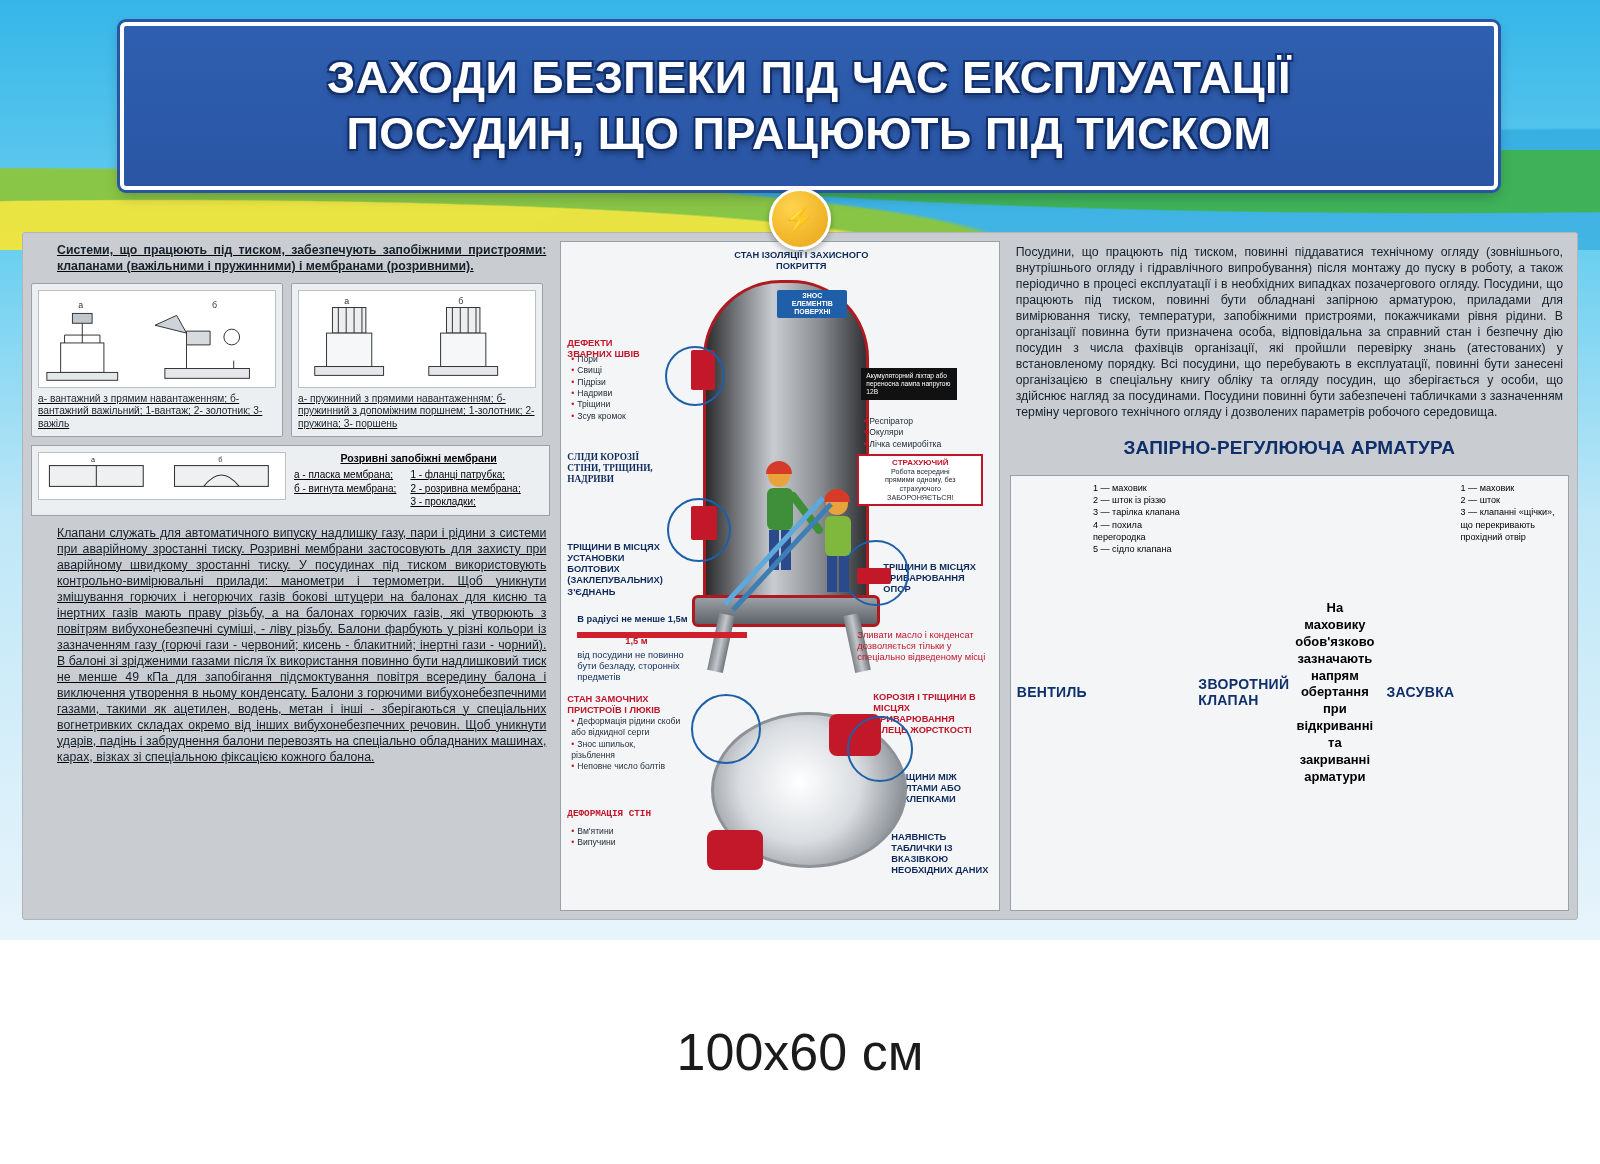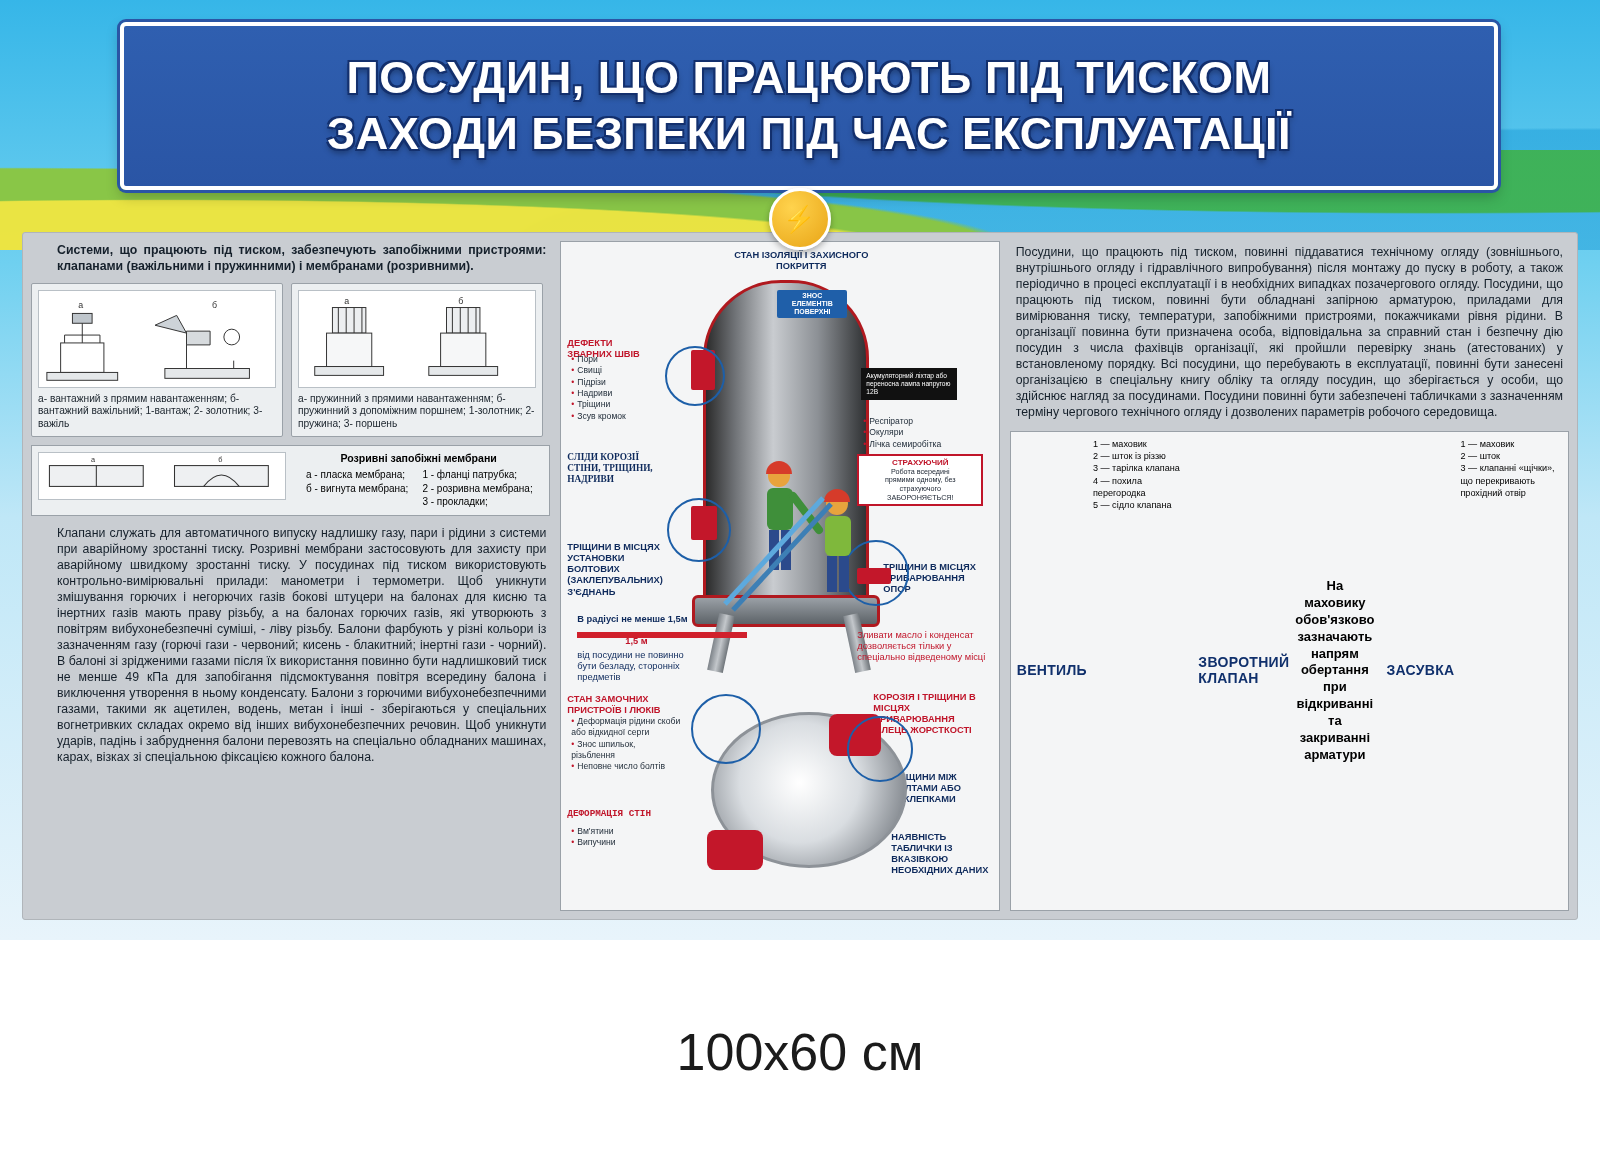--- a/index.html
+++ b/index.html
@@ -48,39 +48,39 @@
     border:3px solid #ffffff;box-shadow:0 3px 6px rgba(0,0,0,.3);
     display:flex;align-items:center;justify-content:center;z-index:6;
     color:#1a4ea0;font-weight:bold;font-size:26px;
   }
 
   .board{
     position:absolute;left:22px;top:232px;width:1556px;height:688px;
     background:#c9cdd2;border:1px solid #b0b5ba;border-radius:3px;
     display:flex;gap:10px;padding:8px;box-sizing:border-box;
   }
-  .col-left{width:520px;display:flex;flex-direction:column;gap:8px;}
+  .col-left{width:520px;display:flex;flex-direction:column;gap:8px;text-decoration:underline;}
   .col-mid{width:440px;}
   .col-right{width:560px;display:flex;flex-direction:column;gap:10px;}
 
   .txt{font-size:12.3px;line-height:1.30;color:#15202b;text-align:justify;}
   .intro{font-weight:bold;padding:2px 4px 0 26px;}
 
   .fig-row{display:flex;gap:8px;}
   .fig{
     background:#eceff1;border:1px solid #9aa1a8;border-radius:2px;
     padding:6px;box-sizing:border-box;
   }
   .fig .cap{font-size:10.2px;line-height:1.22;color:#1a232c;margin-top:5px;}
   .drawbox{background:#ffffff;border:1px solid #b9c0c6;height:96px;position:relative;overflow:hidden;}
   .drawbox.small{height:46px;}
 
   .membranes{display:flex;gap:8px;background:#eceff1;border:1px solid #9aa1a8;padding:6px;box-sizing:border-box;}
   .membranes .mb-title{font-size:10.6px;font-weight:bold;text-align:center;margin-bottom:4px;}
-  .mb-legend{font-size:10px;line-height:1.35;display:flex;gap:14px;margin-left:12px;}
+  .mb-legend{font-size:10px;line-height:1.35;display:flex;gap:14px;}
 
   .midpanel{
     background:#f4f5f6;border:1px solid #9aa1a8;height:100%;
     box-sizing:border-box;position:relative;overflow:hidden;
   }
   .lbl{position:absolute;font-size:9.3px;line-height:1.2;color:#0e2a5c;font-weight:bold;}
   .lbl.red{color:#c0152a;}
   .lbl.center{text-align:center;}
   .bullets{font-weight:normal;color:#1d2936;font-size:8.6px;line-height:1.32;}
   .bullets li{margin:0;padding:0;list-style:none;}
@@ -126,22 +126,22 @@
 </style>
 </head>
 <body>
 
 <div class="poster">
   <div class="wave wave3"></div>
   <div class="wave wave1"></div>
   <div class="wave wave2"></div>
 
   <div class="title-band">
+    <div class="line">ЗАХОДИ БЕЗПЕКИ ПІД ЧАС ЕКСПЛУАТАЦІЇ</div>
     <div class="line">ПОСУДИН, ЩО ПРАЦЮЮТЬ ПІД ТИСКОМ</div>
-    <div class="line">ЗАХОДИ БЕЗПЕКИ ПІД ЧАС ЕКСПЛУАТАЦІЇ</div>
   </div>
   <div class="badge">⚡</div>
 
   <div class="board">
 
     <div class="col-left">
       <div class="txt intro">Системи, що працюють під тиском, забезпечують запобіжними пристроями: клапанами (важільними і пружинними) і мембранами (розривними).</div>
 
       <div class="fig-row">
         <div class="fig" style="width:252px;">
@@ -309,20 +309,21 @@
         <div class="flange" style="left:268px;top:472px;width:52px;height:42px;border-radius:8px;"></div>
         <div class="flange" style="left:146px;top:588px;width:56px;height:40px;border-radius:8px;"></div>
         <div class="circle" style="left:130px;top:452px;width:66px;height:66px;"></div>
         <div class="circle" style="left:286px;top:474px;width:62px;height:62px;"></div>
       </div>
     </div>
 
     <div class="col-right">
       <div class="txt rtxt">Посудини, що працюють під тиском, повинні піддаватися технічному огляду (зовнішнього, внутрішнього огляду і гідравлічного випробування) після монтажу до пуску в роботу, а також періодично в процесі експлуатації і в необхідних випадках позачергового огляду. Посудини, що працюють під тиском, повинні бути обладнані запірною арматурою, приладами для вимірювання тиску, температури, запобіжними пристроями, покажчиками рівня рідини. В організації повинна бути призначена особа, відповідальна за справний стан і безпечну дію посудин з числа фахівців організації, які пройшли перевірку знань (атестованих) у встановленому порядку. Всі посудини, що перебувають в експлуатації, повинні бути занесені організацією в спеціальну книгу обліку та огляду посудин, що зберігається у особи, що здійснює нагляд за посудинами. Посудини повинні бути забезпечені табличками з зазначенням терміну чергового технічного огляду і дозволених параметрів робочого середовища.</div>
 
+      <div class="arm-title">ЗАПІРНО-РЕГУЛЮЮЧА АРМАТУРА</div>
 
       <div class="arm-panel">
 
         <div class="arm-cell">
           <h4>ВЕНТИЛЬ</h4>
           <div class="arm-art">
             <svg width="100%" height="100%" viewBox="0 0 160 200" preserveAspectRatio="xMidYMid meet">
               <rect x="44" y="20" width="72" height="10" rx="3" fill="#d9a41f" stroke="#8a6a10"></rect>
               <rect x="74" y="28" width="12" height="44" fill="#e3b42e" stroke="#8a6a10"></rect>
               <rect x="40" y="64" width="80" height="18" rx="4" fill="#d9a41f" stroke="#8a6a10"></rect>

